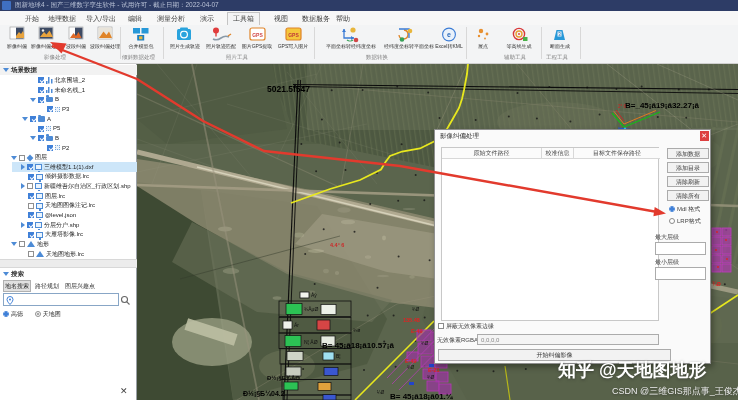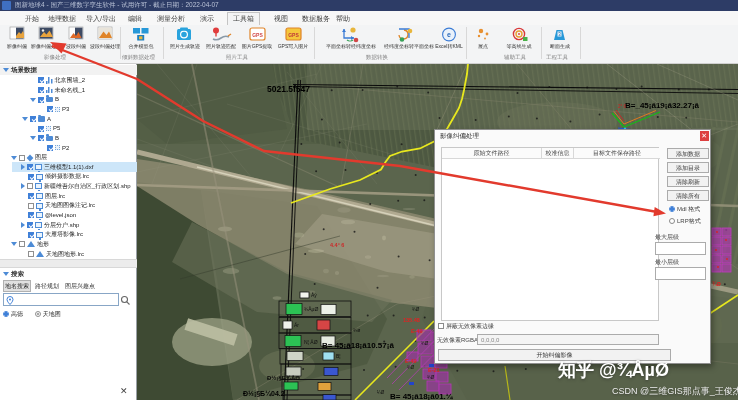--- a/index.html
+++ b/index.html
@@ -539,20 +539,20 @@
     <div class="dlabel" style="left:234px;top:87px;"><span style="display:inline-block;width:6px;height:6px;border-radius:50%;border:1px solid #8a8a8a;background:#fff;vertical-align:-1px;margin-right:2px;"></span>LRP格式</div>
     <div class="dlabel" style="left:220px;top:103px;">最大层级</div>
     <div class="dinput" style="left:220px;top:112px;width:51px;height:13px;"></div>
     <div class="dlabel" style="left:220px;top:128px;">最小层级</div>
     <div class="dinput" style="left:220px;top:137px;width:51px;height:13px;"></div>
     <div class="dlabel" style="left:3px;top:192px;"><span style="display:inline-block;width:6px;height:6px;border:1px solid #8a8a8a;background:#fff;vertical-align:-1px;margin-right:2px;"></span>屏蔽无效像素边缘</div>
     <div class="dlabel" style="left:2px;top:206px;">无效像素RGBA:</div>
     <div class="dinput" style="left:42px;top:204px;width:182px;height:11px;background:#f4f4f4;font-size:6px;color:#888;line-height:10px;padding-left:3px;">0,0,0,0</div>
     <div class="dbtn" style="left:3px;top:218.5px;width:233px;height:12px;line-height:11px;">开始纠偏影像</div>
   </div>
-  <div id="wm1" class="abs">知乎 @¾ÅµØ</div>
+  <div id="wm1" class="abs">知乎 @天地图地形</div>
   <div id="wm2" class="abs">CSDN @三维GIS那点事_王俊杰</div>
   <svg id="arrow" class="abs" viewBox="0 0 738 400">
     <path d="M 52 46 L 137 79 L 203 121 L 264 151 L 400 166 L 660 212.5" fill="none" stroke="#e23a2d" stroke-width="2.4" stroke-linejoin="round"></path>
     <polygon points="50,42 61.5,53.5 66.5,43.5" fill="#e23a2d"></polygon>
     <polygon points="666,213.5 653.4,216.2 654.7,207.1" fill="#e23a2d"></polygon>
   </svg>
 </div>
 
 </body></html>

